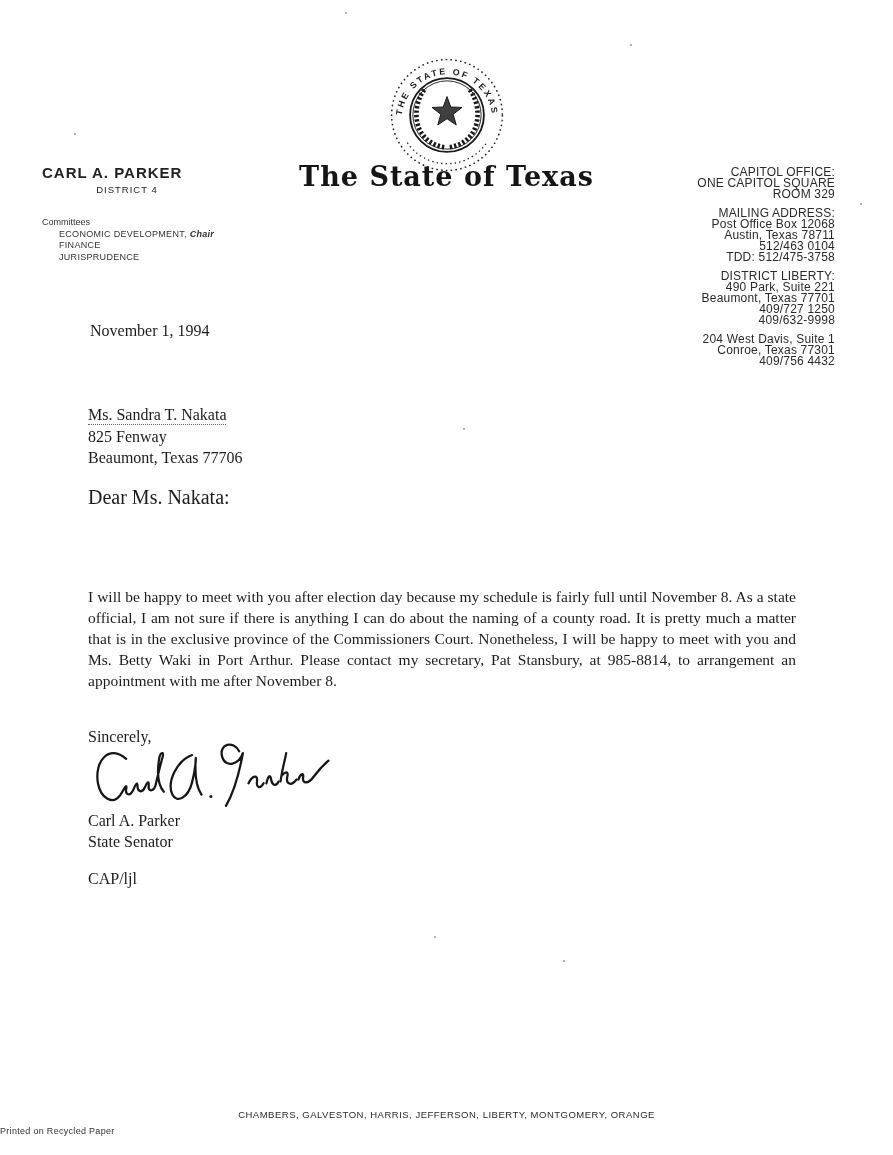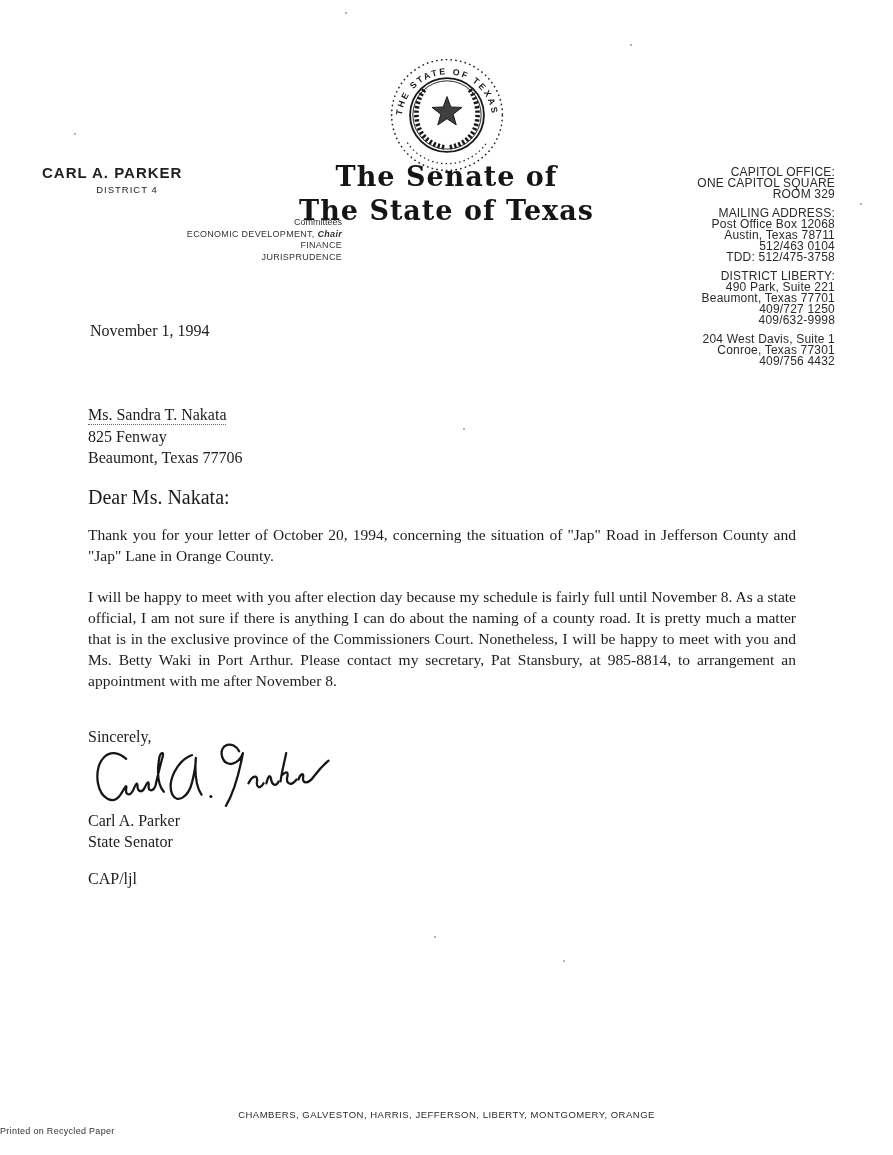--- a/index.html
+++ b/index.html
@@ -24,21 +24,21 @@
     letter-spacing:1px;
     color:#151515;
   }
   .left-block{
     position:absolute;left:42px;top:164px;width:300px;
     font-family:"Liberation Sans", sans-serif;
     color:#222;
   }
   .senator-name{font-size:15px;font-weight:bold;letter-spacing:1px;}
   .senator-district{font-size:9.5px;letter-spacing:1px;margin-top:3px;width:170px;text-align:center;}
-  .committees{margin-top:22px;font-size:9px;line-height:11.5px;color:#333;text-align:right;}
+  .committees{margin-top:22px;font-size:9px;line-height:11.5px;color:#333;}
   .committees .hdr{margin-left:0;}
   .committees .item{margin-left:17px;letter-spacing:0.3px;}
   .committees .role{font-style:italic;font-weight:bold;}
   .right-block{
     position:absolute;right:58px;top:167px;width:200px;
     text-align:right;
     font-family:"Liberation Sans", sans-serif;
     font-size:12px;line-height:10.8px;color:#2a2a2a;
     letter-spacing:0.2px;
   }
@@ -93,21 +93,20 @@
       <path d="M62,100 C40,96 28,78 33,54 C35,46 38,40 42,36" fill="none" stroke="#1a1a1a" stroke-width="5" stroke-dasharray="2.6 2.2"></path>
       <path d="M68,100 C90,96 102,78 97,54 C95,46 92,40 88,36" fill="none" stroke="#1a1a1a" stroke-width="5" stroke-dasharray="2.6 2.2"></path>
       <polygon points="65,45 69.1,56.3 81.2,56.8 71.7,64.2 75,75.8 65,69 55,75.8 58.3,64.2 48.8,56.8 60.9,56.3" fill="#2a2a2a" fill-opacity="0.9" stroke="#111" stroke-width="1"></polygon>
       <text font-family="Liberation Sans, sans-serif" font-size="9.5" letter-spacing="2.4" fill="#1a1a1a" font-weight="bold">
         <textPath href="#sealArc" startOffset="50%" text-anchor="middle">THE STATE OF TEXAS</textPath>
       </text>
     </svg>
   </div>
 
   <div class="senate-title">
-    <div>The Senate of</div>
     <div>The State of Texas</div>
   </div>
 
   <div class="left-block">
     <div class="senator-name">CARL A. PARKER</div>
     <div class="senator-district">DISTRICT 4</div>
     <div class="committees">
       <div class="hdr">Committees</div>
       <div class="item"><span>ECONOMIC DEVELOPMENT,</span> <span class="role">Chair</span></div>
       <div class="item">FINANCE</div>
@@ -145,21 +144,20 @@
   <div class="date body-text">November 1, 1994</div>
 
   <div class="recipient">
     <div><span class="underlined">Ms. Sandra T. Nakata</span></div>
     <div>825 Fenway</div>
     <div>Beaumont, Texas  77706</div>
   </div>
 
   <div class="salutation">Dear Ms. Nakata:</div>
 
-  <div class="para para1 body-text">Thank you for your letter of October 20, 1994, concerning the situation of "Jap" Road in Jefferson County and "Jap" Lane in Orange County.</div>
   <div class="para para2 body-text">I will be happy to meet with you after election day because my schedule is fairly full until November 8.  As a state official, I am not sure if there is anything I can do about the naming of a county road.  It is pretty much a matter that is in the exclusive province of the Commissioners Court.  Nonetheless, I will be happy to meet with you and Ms. Betty Waki in Port Arthur.  Please contact my secretary, Pat Stansbury, at 985-8814, to arrangement an appointment with me after November 8.</div>
 
   <div class="closing">Sincerely,</div>
 
   <div class="signature">
     <svg width="250" height="80" viewBox="0 0 260 85" aria-hidden="true">
       <g fill="none" stroke="#161616" stroke-width="2.4" stroke-linecap="round" stroke-linejoin="round">
         <path d="M42,20 C24,4 8,22 12,46 C15,62 28,70 36,58 C41,50 43,46 42,52 C41,58 46,61 50,52 C52,47 54,44 54,49 C54,55 59,57 62,50 C64,45 66,43 66,48 C65,54 70,56 73,49 C76,36 79,24 81,17 C82,12 78,13 77,20 C75,33 75,47 82,55"></path>
         <path d="M112,16 C96,22 85,44 91,58 C96,68 108,61 112,45 C115,33 116,23 116,19 C115,32 115,48 122,58"></path>
         <circle cx="132" cy="60" r="1.6" fill="#161616" stroke="none"></circle>

